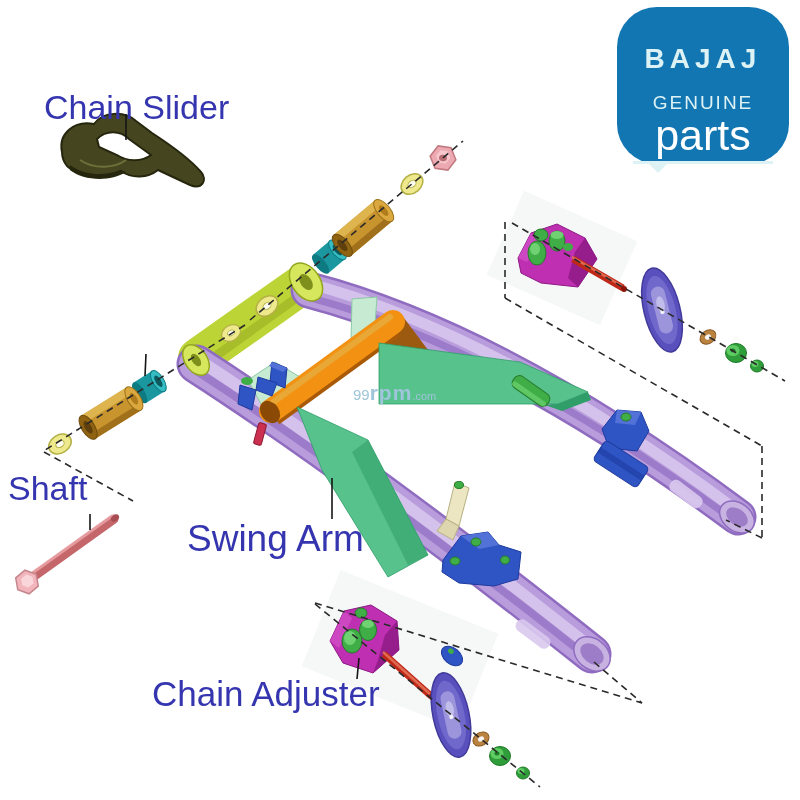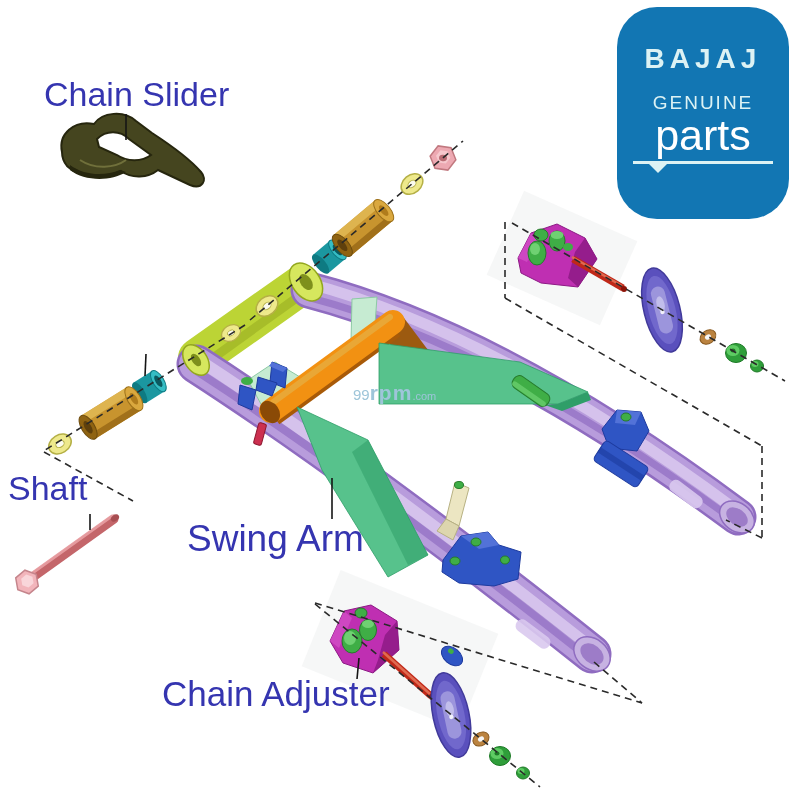--- a/index.html
+++ b/index.html
@@ -1,29 +1,29 @@
 <!DOCTYPE html>
 <html style="--ink: #151515; --dash: #2a2a2a; --label: #3535b0; --logoBlue: #1276b3; --logoText: #dcf2f4; --white: #ffffff; --wm: #9ec5d9; --purple: #b89cdc; --purpleDk: #8f6cc0; --purpleLt: #d9c9ee; --purpleCap: #c7b2e2; --purpleShadow: #8059b8; --pivotG: #bcd435; --pivotGLt: #d6e75e; --pivotGDk: #93a71e; --teal: #1b97a0; --tealLt: #35bdc4; --tealDk: #0e7a82; --gold: #c8942e; --goldLt: #e2ba55; --goldDk: #8f6312; --goldHole: #5f400c; --washY: #eee98c; --washYDk: #b5b046; --nutPink: #eda9b2; --nutPinkDk: #c1787f; --nutPinkLt: #f6c8cd; --shaftRod: #c4666a; --shaftLt: #e9a0a4; --shaftHead: #f2b5bb; --shaftHeadDk: #c5858c; --orange: #f29112; --orangeDk: #a85a08; --brown: #9c5a10; --wedge: #57c28c; --wedgeDk: #2f9e68; --pale: #c6ebd2; --paleDk: #8cc9a4; --blue: #2f55c4; --blueLt: #5272d8; --blueDk: #1d3a9e; --boltG: #3fae46; --boltGLt: #6fd172; --boltGDk: #267a2c; --magenta: #bf2fb2; --magentaLt: #d24ec6; --magentaDk: #8d1a85; --rodRed: #c02818; --rodRedLt: #e06a50; --rodRedDk: #8d1408; --indigo: #5a50bd; --indigoDk: #413a9a; --indigoMd: #7168cc; --indigoLt: #9c95dc; --washBr: #bb8340; --washBrDk: #8a5a20; --nutG: #2f9e3a; --nutGLt: #5ecb63; --nutGDk: #1d7a26; --olive: #45451f; --oliveDk: #26260e; --oliveLt: #7a7a42; --panel: #f0f1f1;"><head>
 <meta charset="utf-8">
 <style>
   html,body{margin:0;padding:0;background:#fff;}
   .stage{position:relative;width:800px;height:800px;background:#ffffff;overflow:hidden;
          font-family:"Liberation Sans",sans-serif;}
   .stage svg{position:absolute;left:0;top:0;}
   .lbl{position:absolute;color:var(--label);white-space:nowrap;line-height:1;}
-  .lbl-chain-slider{left:44px;top:77px;font-size:34px;}
+  .lbl-chain-slider{left:44px;top:90px;font-size:34px;}
   .lbl-bearing{left:37px;top:313px;font-size:34px;}
   .lbl-shaft{left:8px;top:471px;font-size:34px;}
   .lbl-swing-arm{left:187px;top:520px;font-size:37px;}
-  .lbl-chain-adjuster{left:162px;top:676px;font-size:35px;}
+  .lbl-chain-adjuster{left:152px;top:676px;font-size:35px;}
   .watermark{position:absolute;left:353px;top:381px;color:var(--wm);white-space:nowrap;}
   .watermark .wm-num{font-size:15px;font-weight:400;}
   .watermark .wm-rpm{font-size:21px;font-weight:700;letter-spacing:1px;}
   .watermark .wm-dotcom{font-size:11px;font-weight:400;text-align:center;}
-  .logo{position:absolute;left:617px;top:7px;width:172px;height:212px;border-radius:40px;
+  .logo{position:absolute;left:617px;top:7px;width:172px;height:157px;border-radius:40px;
         background:var(--logoBlue);text-align:center;}
   .logo .brand{margin-top:36px;font-size:28px;font-weight:bold;letter-spacing:5px;
                color:var(--logoText);}
   .logo .genuine{margin-top:17px;font-size:19px;letter-spacing:2px;color:var(--logoText);}
   .logo .parts{margin-top:-3px;font-size:43px;font-weight:normal;color:var(--white);}
   .logo .rule{position:relative;width:140px;height:3px;background:var(--logoText);margin:1px auto 0;}
   .logo .tri{position:absolute;left:16px;top:3px;width:0;height:0;
              border-left:9px solid transparent;border-right:9px solid transparent;
              border-top:9px solid var(--logoText);}
   .dash{fill:none;stroke:var(--dash);stroke-width:1.6;stroke-dasharray:7,5;}

